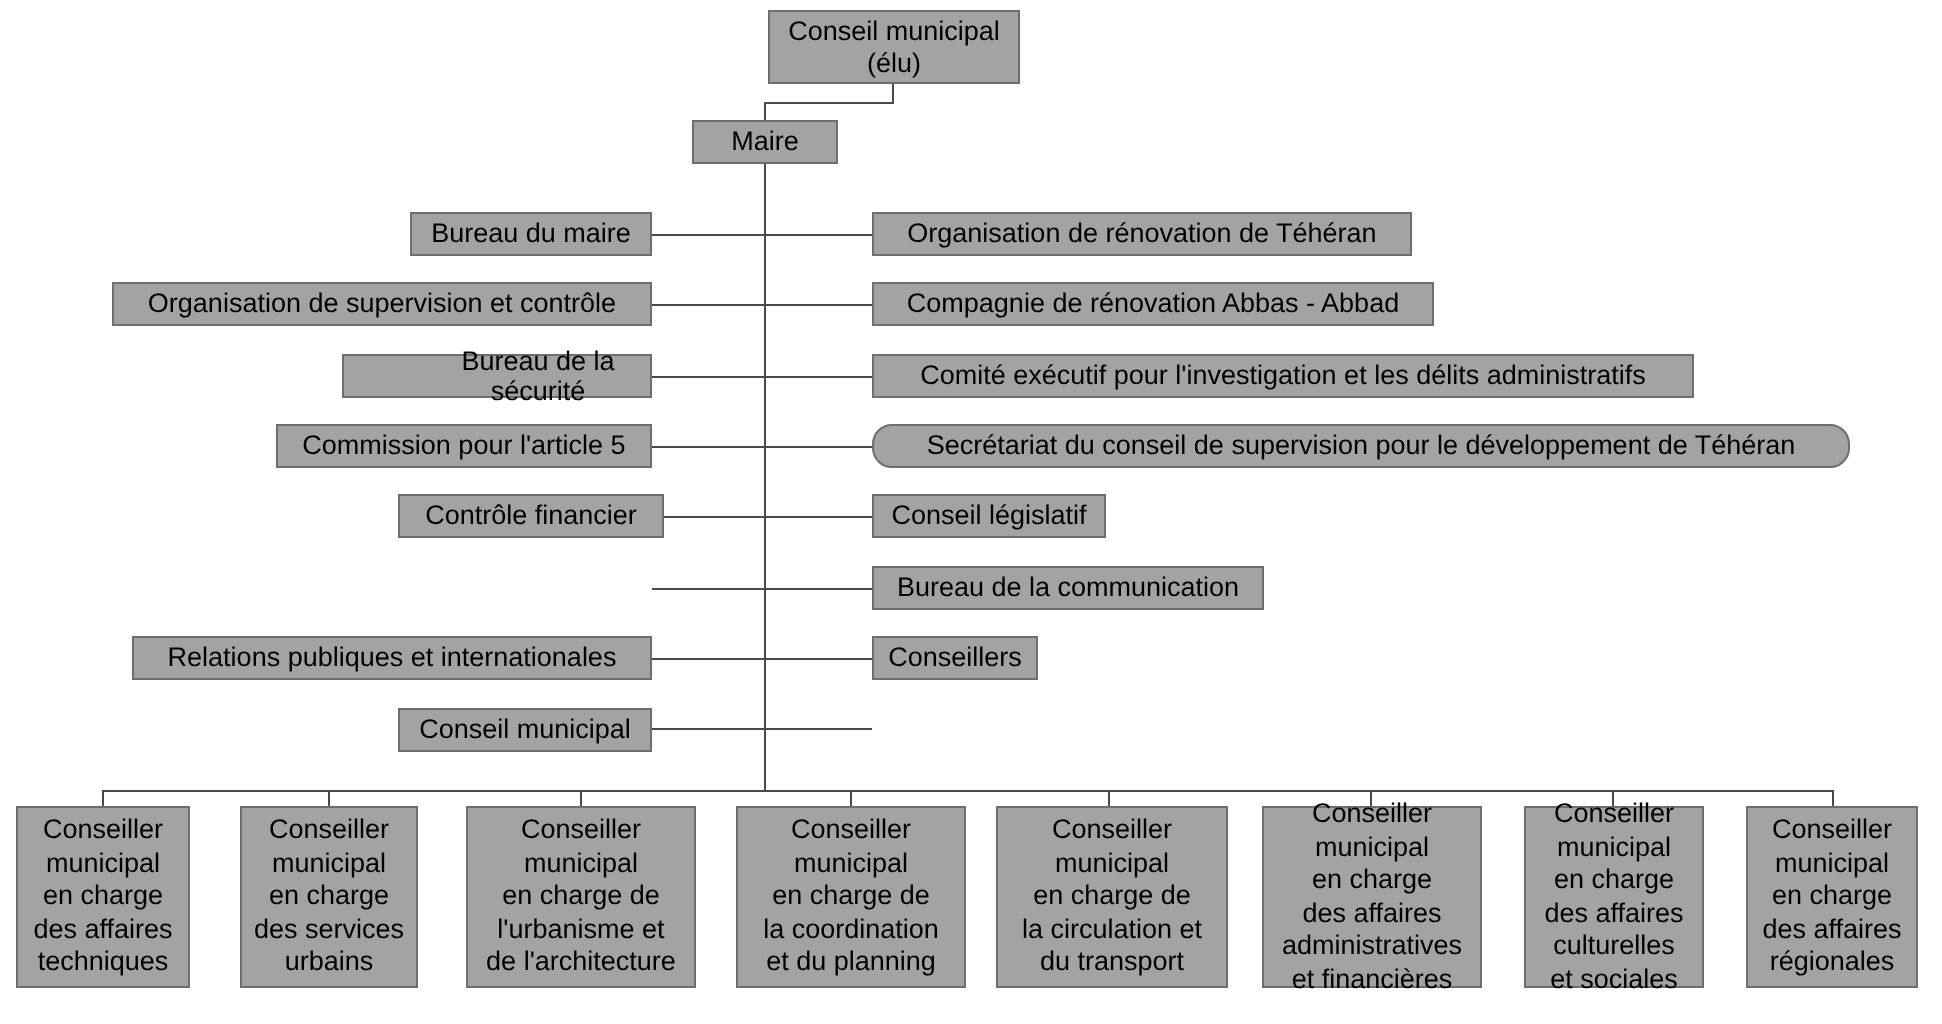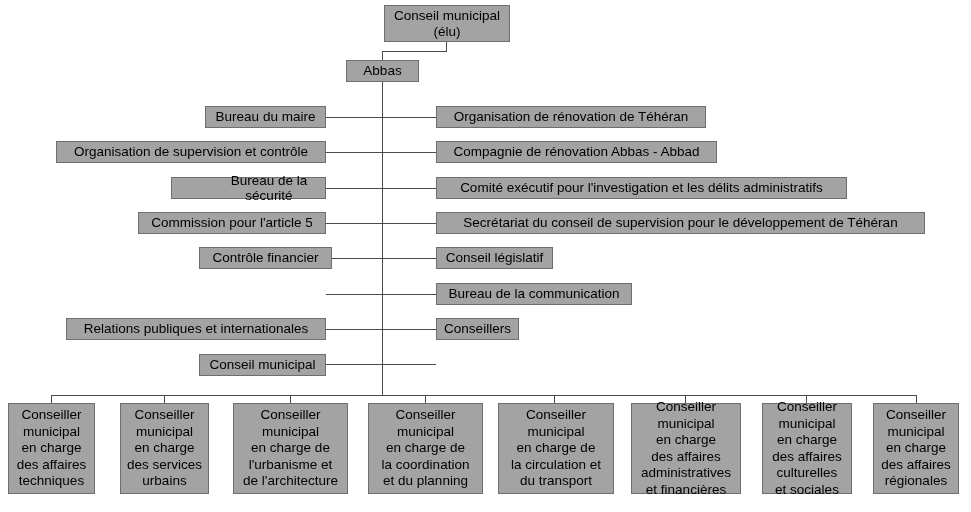--- a/index.html
+++ b/index.html
@@ -82,34 +82,34 @@
   <div class="line v-line" style="left:164px; top:395px; height:9px;"></div>
   <div class="line v-line" style="left:290px; top:395px; height:9px;"></div>
   <div class="line v-line" style="left:425px; top:395px; height:9px;"></div>
   <div class="line v-line" style="left:554px; top:395px; height:9px;"></div>
   <div class="line v-line" style="left:685px; top:395px; height:9px;"></div>
   <div class="line v-line" style="left:806px; top:395px; height:9px;"></div>
   <div class="line v-line" style="left:916px; top:395px; height:9px;"></div>
 
   <div class="box" id="box-root">Conseil municipal
 (élu)</div>
-  <div class="box" id="box-maire">Abbas</div>
+  <div class="box" id="box-maire">Maire</div>
 
   <div class="box left-box" style="top:106px; left:205px; width:121px;">Bureau du maire</div>
   <div class="box left-box" style="top:141px; left:56px; width:270px;">Organisation de supervision et contrôle</div>
   <div class="box left-box" style="top:177px; left:171px; width:155px;padding-left:48px;">Bureau de la sécurité</div>
   <div class="box left-box" style="top:212px; left:138px; width:188px;">Commission pour l'article 5</div>
   <div class="box left-box" style="top:247px; left:199px; width:133px;">Contrôle financier</div>
   <div class="box left-box" style="top:318px; left:66px; width:260px;">Relations publiques et internationales</div>
   <div class="box left-box" style="top:354px; left:199px; width:127px;">Conseil municipal</div>
 
   <div class="box right-box" style="top:106px; width:270px;">Organisation de rénovation de Téhéran</div>
   <div class="box right-box" style="top:141px; width:281px;">Compagnie de rénovation Abbas - Abbad</div>
   <div class="box right-box" style="top:177px; width:411px;">Comité exécutif pour l'investigation et les délits administratifs</div>
-  <div class="box right-box" style="top:212px; width:489px;">Secrétariat du conseil de supervision pour le développement de Téhéran</div>
+  <div class="box right-box" style="top:212px; width:489px;border-radius:10px;">Secrétariat du conseil de supervision pour le développement de Téhéran</div>
   <div class="box right-box" style="top:247px; width:117px;">Conseil législatif</div>
   <div class="box right-box" style="top:283px; width:196px;">Bureau de la communication</div>
   <div class="box right-box" style="top:318px; width:83px;">Conseillers</div>
 
   <div class="box bottom-box" style="left:8px; width:87px;">Conseiller
 municipal
 en charge
 des affaires
 techniques</div>
   <div class="box bottom-box" style="left:120px; width:89px;">Conseiller

